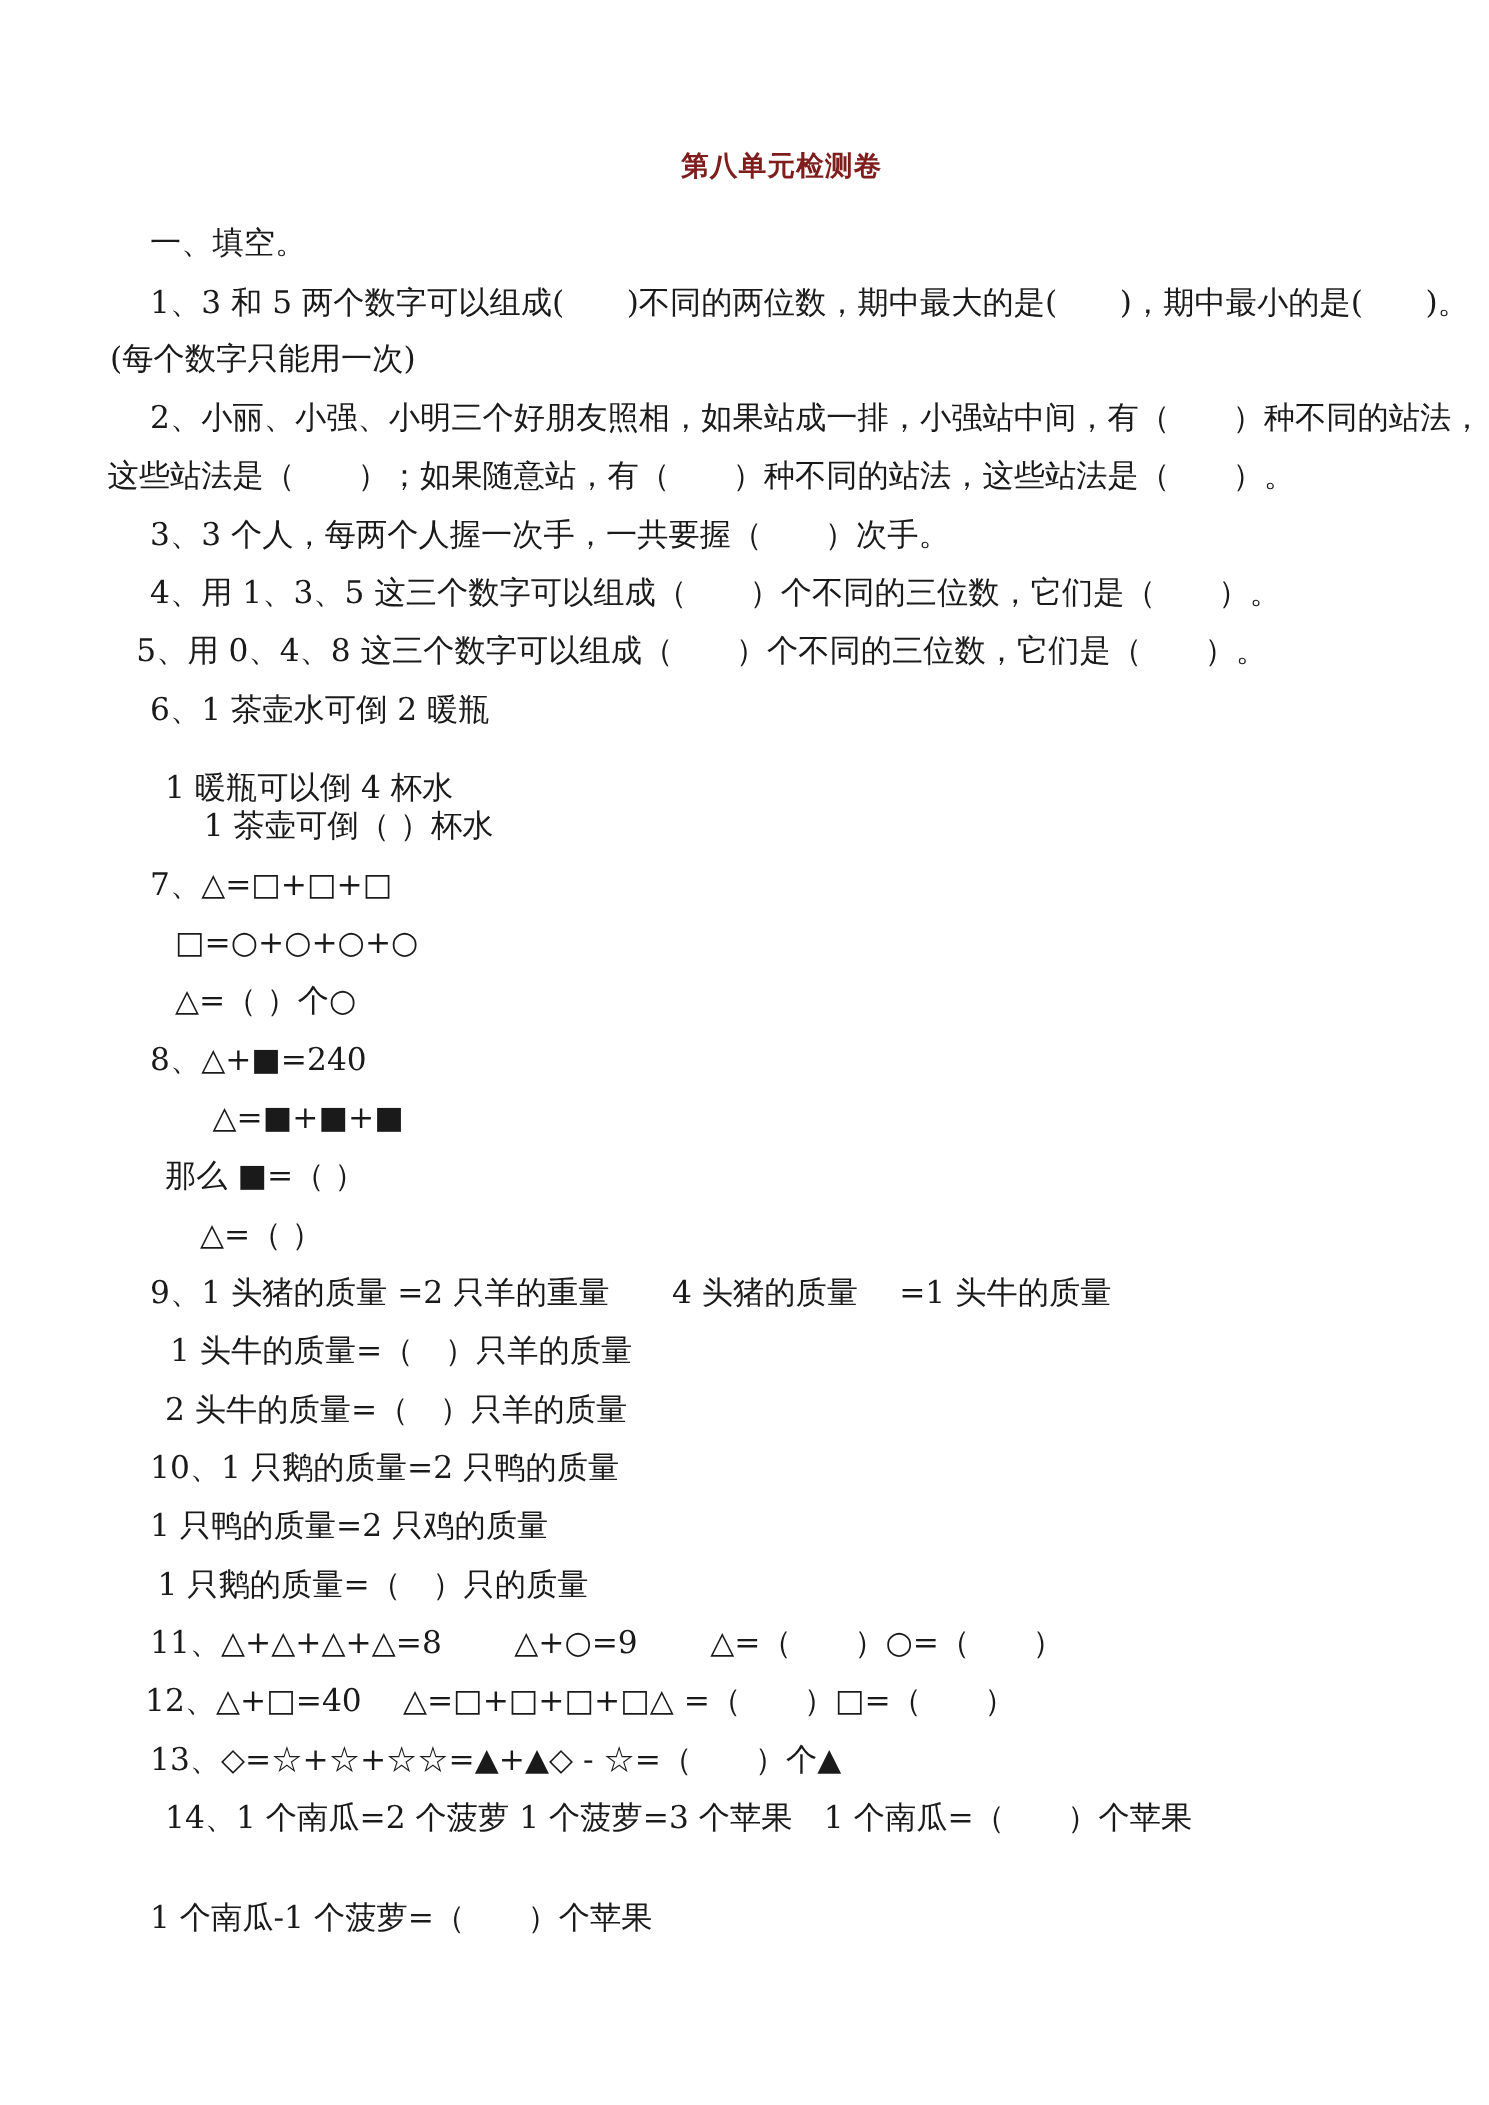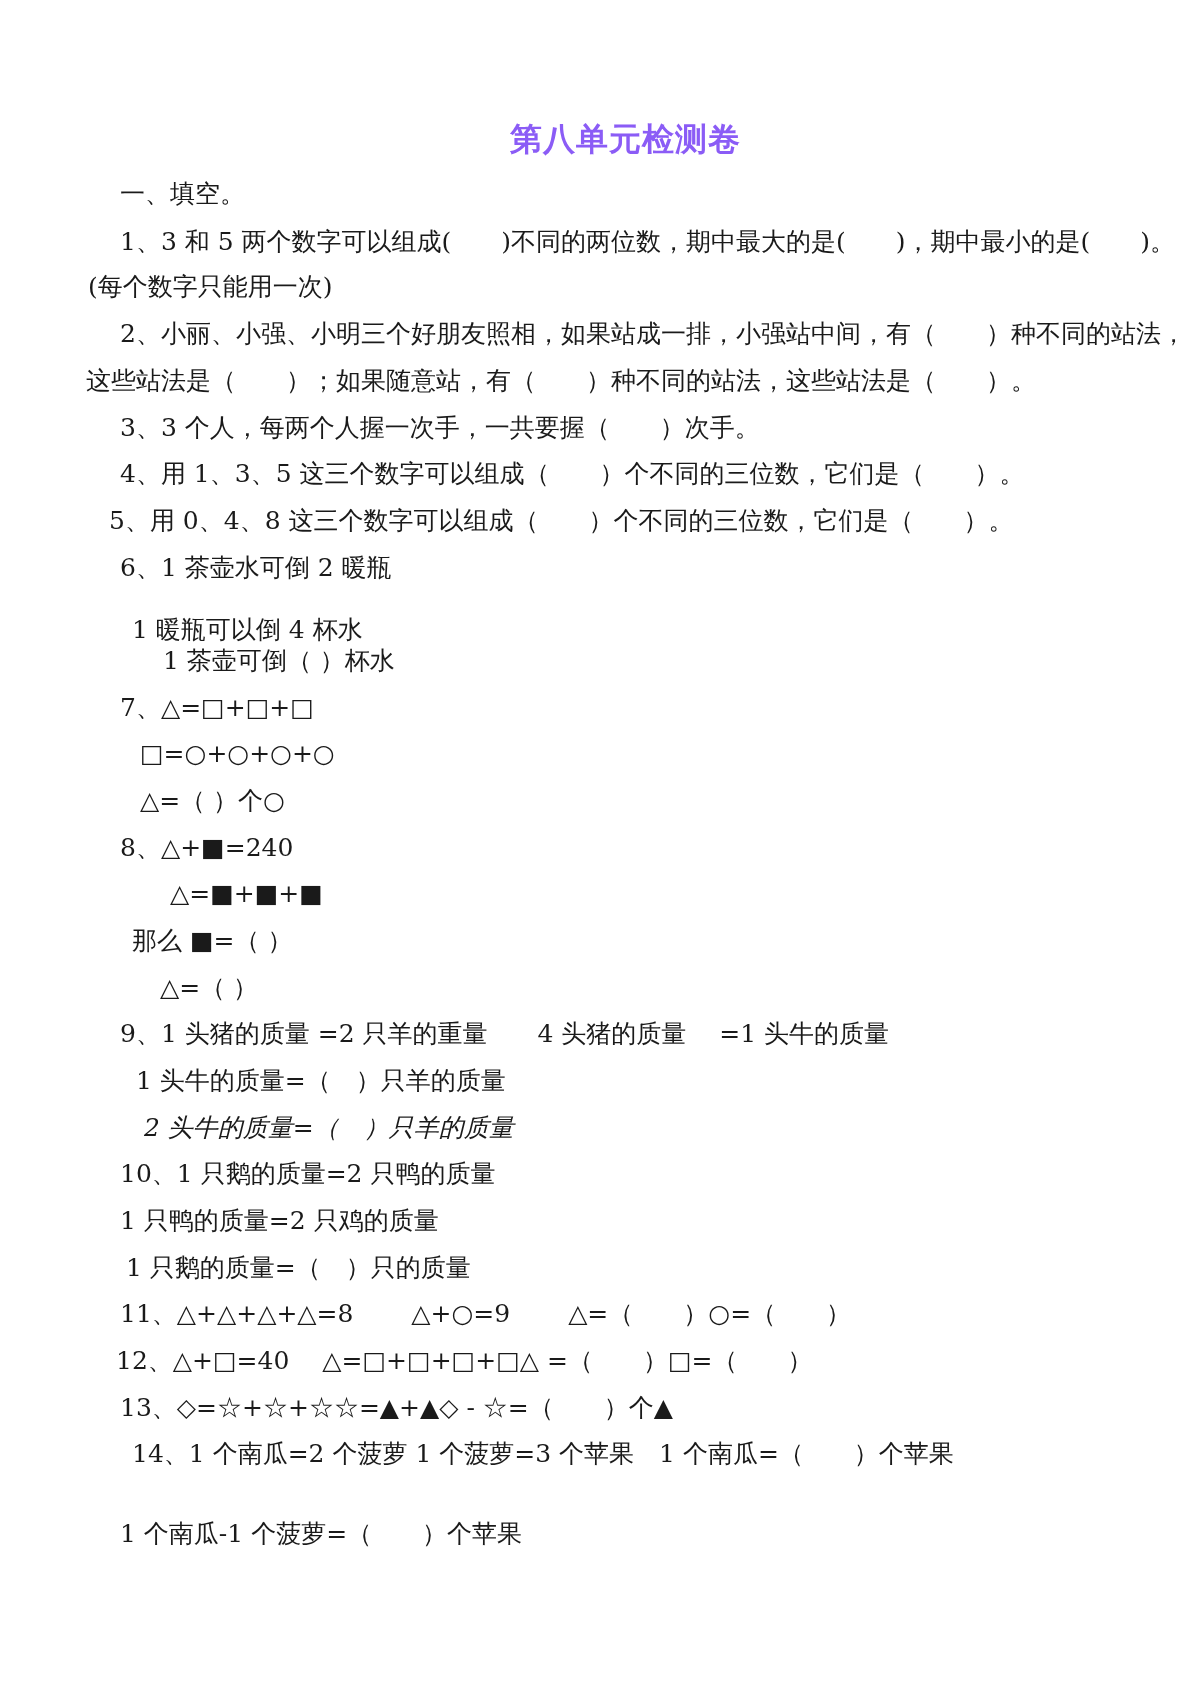--- a/index.html
+++ b/index.html
@@ -3,23 +3,23 @@
 <meta charset="utf-8">
 <style>
   html, body { margin: 0; padding: 0; background: #ffffff; }
   body {
     width: 1191px; height: 1684px; position: relative; overflow: hidden;
     font-family: "DejaVu Serif", "Liberation Serif", serif;
     color: #1a1a1a;
   }
   .title {
     position: absolute; left: 0; width: 1191px; top: 118px;
-    text-align: center; font-size: 32px; font-weight: bold;
+    text-align: center; font-size: 22px; font-weight: bold;
     font-family: "DejaVu Sans", "Liberation Sans", sans-serif;
-    color: #8b5cf6; letter-spacing: 1px;
+    color: #7f1d1d; letter-spacing: 1px;
     padding-left: 60px; box-sizing: border-box;
   }
   .line {
     position: absolute; font-size: 25px; white-space: pre; line-height: 28px;
   }
 </style>
 </head>
 <body>
 
 <div>
@@ -38,21 +38,21 @@
       <div class="line" style="left: 132px; top: 647px; margin-left: 31px;">1 茶壶可倒（ ）杯水</div>
       <div class="line" style="left: 120px; top: 694px;">7、△=□+□+□</div>
       <div class="line" style="left: 140px; top: 740px;">□=○+○+○+○</div>
       <div class="line" style="left: 140px; top: 787px;">△=（ ）个○</div>
       <div class="line" style="left: 120px; top: 834px;">8、△+■=240</div>
       <div class="line" style="left: 170px; top: 880px;">△=■+■+■</div>
       <div class="line" style="left: 132px; top: 927px;">那么 ■=（ ）</div>
       <div class="line" style="left: 160px; top: 974px;">△=（ ）</div>
       <div class="line" style="left: 120px; top: 1020px;">9、1 头猪的质量 =2 只羊的重量　　4 头猪的质量　 =1 头牛的质量</div>
       <div class="line" style="left: 136px; top: 1067px;">1 头牛的质量=（　）只羊的质量</div>
-      <div class="line" style="left: 144px; top: 1114px; font-style: italic;">2 头牛的质量=（　）只羊的质量</div>
+      <div class="line" style="left: 132px; top: 1114px;">2 头牛的质量=（　）只羊的质量</div>
       <div class="line" style="left: 120px; top: 1160px;">10、1 只鹅的质量=2 只鸭的质量</div>
       <div class="line" style="left: 120px; top: 1207px;">1 只鸭的质量=2 只鸡的质量</div>
       <div class="line" style="left: 126px; top: 1254px;">1 只鹅的质量=（　）只的质量</div>
       <div class="line" style="left: 120px; top: 1300px;">11、△+△+△+△=8　　 △+○=9　　 △=（　　）○=（　　）</div>
       <div class="line" style="left: 116px; top: 1347px;">12、△+□=40　 △=□+□+□+□△ =（　　）□=（　　）</div>
       <div class="line" style="left: 120px; top: 1394px;">13、◇=☆+☆+☆☆=▲+▲◇ - ☆=（　　）个▲</div>
       <div class="line" style="left: 132px; top: 1440px;">14、1 个南瓜=2 个菠萝 1 个菠萝=3 个苹果　1 个南瓜=（　　）个苹果</div>
       <div class="line" style="left: 120px; top: 1487px; margin-top: 33px;">1 个南瓜-1 个菠萝=（　　）个苹果</div>
     </div>
 </div>

